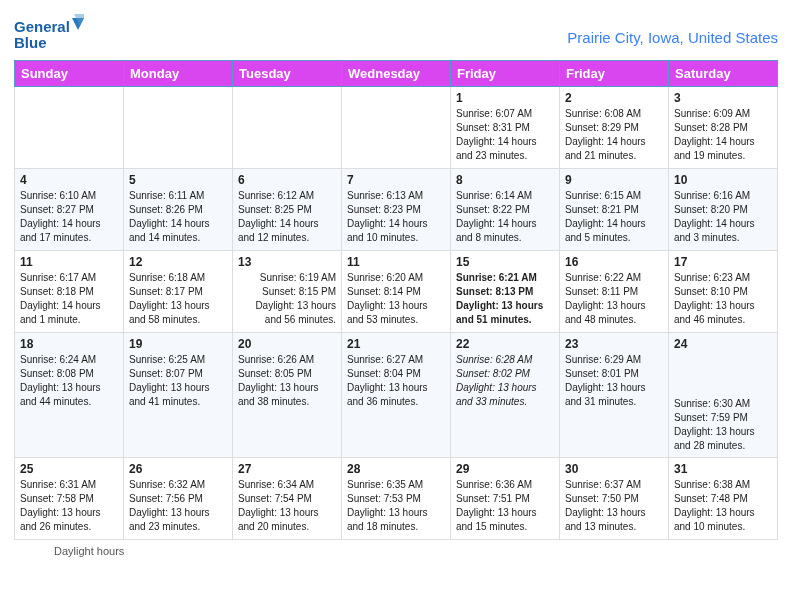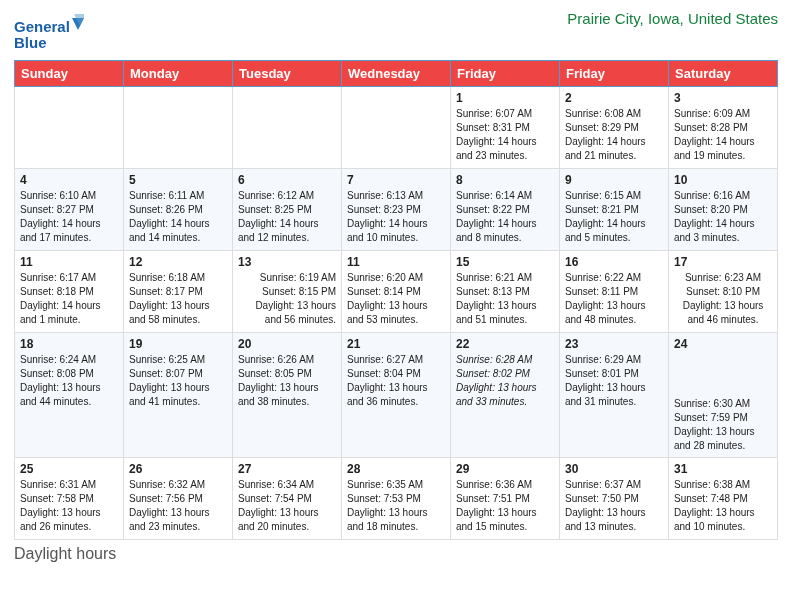--- a/index.html
+++ b/index.html
@@ -31,31 +31,32 @@
     .title-block {
       text-align: right;
     }
     .main-title {
       font-size: 36px;
       font-weight: normal;
       color: #222;
     }
     .subtitle {
       font-size: 15px;
-      color: #15803d;
+      color: #3b82f6;
+      margin-top: 19px;
     }
     .calendar {
       flex: 1;
       border: 1px solid #ccc;
       border-collapse: collapse;
       width: 100%;
       table-layout: fixed;
     }
     .calendar th {
-      background-color: #ef4444;
+      background-color: #d946ef;
       color: #fff;
       text-align: left;
       padding: 5px 6px;
       font-size: 13px;
       font-weight: bold;
       border: 1px solid #5599cc;
     }
     .calendar td {
       vertical-align: top;
       padding: 4px 5px;
@@ -76,22 +77,23 @@
       font-weight: bold;
       margin-bottom: 2px;
       display: block;
     }
     .day-info {
       font-size: 10px;
       line-height: 1.4;
     }
     .footer {
       margin-top: 5px;
-      font-size: 16px;
+      font-size: 11px;
       color: #555;
+      margin-left: 40px;
     }
   </style>
 </head>
 <body>
 
 <div class="page">
   <div class="header">
     <div class="logo">
     <svg width="70" height="40" viewBox="0 0 70 40">
       <text x="0" y="18" font-size="15" font-weight="bold" fill="#1a5fa8" font-family="Arial">General</text>
@@ -206,33 +208,33 @@
 Daylight: 13 hours and 56 minutes.</div>
           </td>
           <td>
             <span class="day-num">11</span>
             <div class="day-info" style="white-space: pre-line;">Sunrise: 6:20 AM
 Sunset: 8:14 PM
 Daylight: 13 hours and 53 minutes.</div>
           </td>
           <td>
             <span class="day-num">15</span>
-            <div class="day-info" style="white-space: pre-line;">Sunrise: 6:21 AM
+            <div class="day-info" style="white-space: pre-line; font-weight: bold;">Sunrise: 6:21 AM
 Sunset: 8:13 PM
 Daylight: 13 hours and 51 minutes.</div>
           </td>
           <td>
             <span class="day-num">16</span>
             <div class="day-info" style="white-space: pre-line;">Sunrise: 6:22 AM
 Sunset: 8:11 PM
 Daylight: 13 hours and 48 minutes.</div>
           </td>
           <td>
             <span class="day-num">17</span>
-            <div class="day-info" style="white-space: pre-line; text-align: center;">Sunrise: 6:23 AM
+            <div class="day-info" style="white-space: pre-line;">Sunrise: 6:23 AM
 Sunset: 8:10 PM
 Daylight: 13 hours and 46 minutes.</div>
           </td>
         </tr>
         <tr>
           <td>
             <span class="day-num">18</span>
             <div class="day-info" style="white-space: pre-line;">Sunrise: 6:24 AM
 Sunset: 8:08 PM
 Daylight: 13 hours and 44 minutes.</div>

